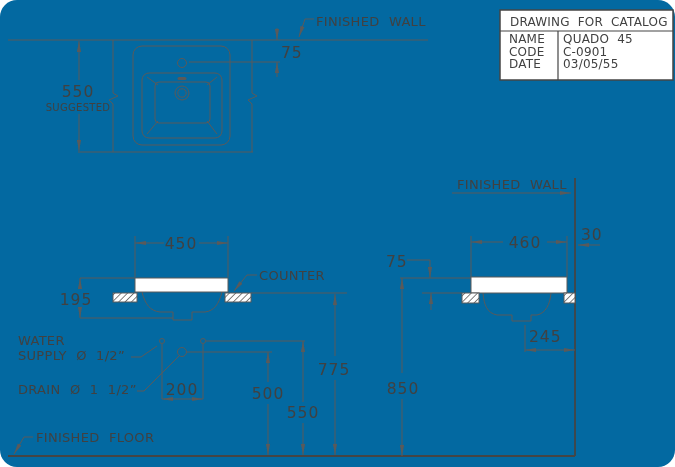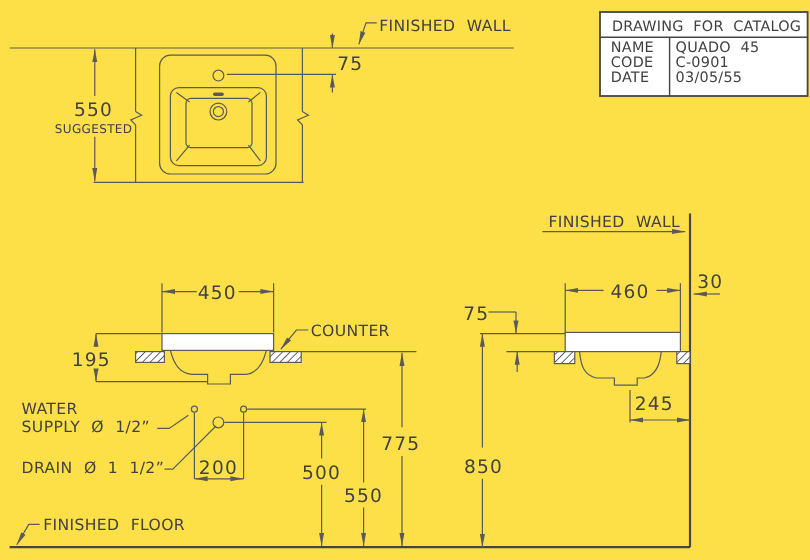--- a/index.html
+++ b/index.html
@@ -1,16 +1,16 @@
 <!DOCTYPE html>
 <html><head>
 <meta charset="utf-8">
 <style>
   html,body { margin:0; padding:0; background:#ffffff; }
-  .canvas { position:relative; width:675px; height:467px; background:#fde047; font-family:"DejaVu Sans",sans-serif; }
+  .canvas { position:relative; width:675px; height:467px; background:#0369a1; font-family:"DejaVu Sans",sans-serif;border-radius:17px; }
   svg { display:block; }
   .ln   { stroke:#5a5a5a; stroke-width:1; fill:none; }
   .thk  { stroke:#454545; stroke-width:1.8; fill:none; }
   .fillshape { fill:#5a5a5a; stroke:none; }
   text  { stroke:none; fill:#414141; }
   .dim  { font-family:"DejaVu Sans",sans-serif; font-size:15.5px; letter-spacing:1px; }
   .lbl  { font-family:"DejaVu Sans",sans-serif; font-size:13px; letter-spacing:0.3px; word-spacing:5px; }
   .sml  { font-family:"DejaVu Sans",sans-serif; font-size:10px; letter-spacing:0.3px; }
   .tbl  { font-family:"DejaVu Sans",sans-serif; font-size:12px; letter-spacing:0.2px; word-spacing:4px; }
   .mid  { text-anchor:middle; }

